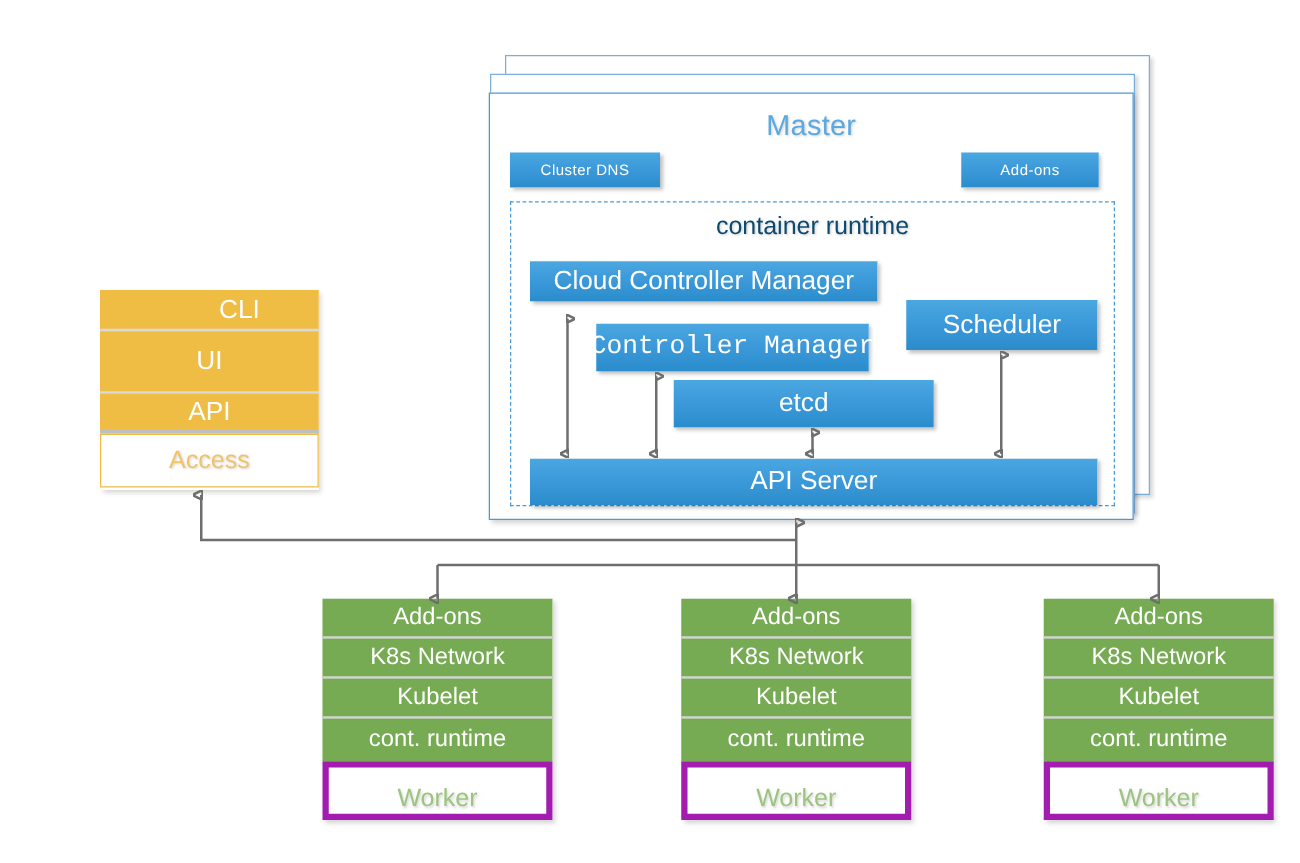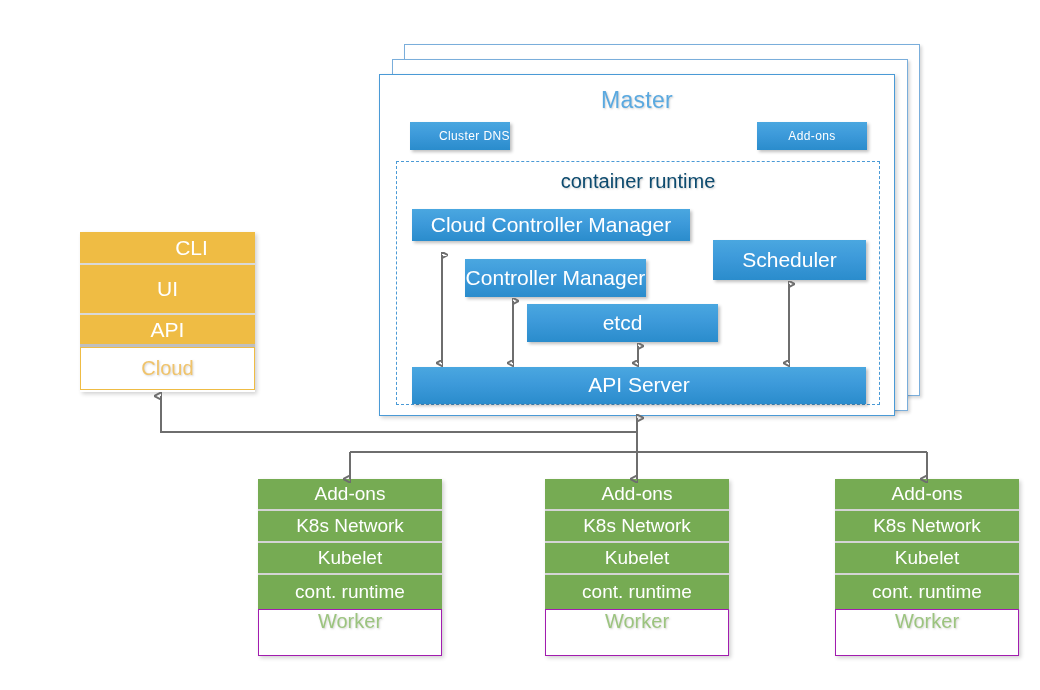--- a/index.html
+++ b/index.html
@@ -26,20 +26,21 @@
   
   .stack-card {
     border: 1px solid #7aaedb;
     background: #ffffff;
     box-shadow: 2px 2px 3px rgba(0,0,0,0.16);
   }
   .master-card {
     border: 1px solid #4a9ad6;
     background: #ffffff;
     box-shadow: 2px 2px 4px rgba(0,0,0,0.18);
+    margin-left: 12px;
   }
   .master-title {
     position: absolute;
     left: 0; right: 0;
     top: 12px;
     text-align: center;
     color: #5aa9e0;
     font-size: 23px;
     font-weight: 400;
     letter-spacing: 0.3px;
@@ -111,24 +112,24 @@
     color: #ffffff;
     display: flex;
     align-items: center;
     justify-content: center;
     font-size: 19px;
     border-bottom: 2px solid #d4d4d4;
     box-sizing: border-box;
   }
   .worker-label {
     background: #ffffff;
-    border: 1px solid #a21caf;
+    border: 5px solid #a21caf;
     color: #9cc47f;
     display: flex;
-    align-items: flex-start;
+    align-items: flex-end;
     justify-content: center;
     font-size: 20px;
     box-sizing: border-box;
     text-shadow: 1px 1px 2px rgba(170,170,170,0.5);
   }
 
   
   .arrow-layer {
     position: absolute;
     left: 0; top: 0;
@@ -146,45 +147,45 @@
 
 <div id="canvas">
 
   <div class="abs stack-card" style="left:404px; top:44px; width:516px; height:352px;"></div>
   <div class="abs stack-card" style="left:392px; top:59px; width:516px; height:352px;"></div>
 
   <div class="abs master-card" style="left:379px; top:74px; width:516px; height:342px;">
 
     <div class="master-title">Master</div>
 
-    <div class="abs blue-box sm" style="left:30px; top:47px; width:100px; height:28px;justify-content:flex-end;">
+    <div class="abs blue-box sm" style="left:16px; top:47px; width:120px; height:28px;">
       <span>Cluster DNS</span>
     </div>
 
     <div class="abs blue-box sm" style="left:377px; top:47px; width:110px; height:28px;">
       <span>Add-ons</span>
     </div>
 
     <div class="abs runtime-box" style="left:16px; top:86px; width:484px; height:244px;">
       <div class="runtime-title">container runtime</div>
     </div>
 
     <div class="abs blue-box lg" style="left:32px; top:134px; width:278px; height:32px;">
       <span>Cloud Controller Manager</span>
     </div>
 
-    <div class="abs blue-box lg" style="left:85px; top:184px; width:181px; height:38px;">
+    <div class="abs blue-box lg" style="left:85px; top:184px; width:218px; height:38px;font-family:Liberation Mono, monospace;">
       <span>Controller Manager</span>
     </div>
 
     <div class="abs blue-box lg" style="left:333px; top:165px; width:153px; height:40px;">
       <span>Scheduler</span>
     </div>
 
-    <div class="abs blue-box lg" style="left:147px; top:229px; width:191px; height:38px;">
+    <div class="abs blue-box lg" style="left:147px; top:229px; width:208px; height:38px;">
       <span>etcd</span>
     </div>
 
     <div class="abs blue-box lg" style="left:32px; top:292px; width:454px; height:37px;text-align:right;">
       <span>API Server</span>
     </div>
 
     <svg class="arrow-layer" style="width:516px;height:342px;">
       <defs>
         <marker id="mUp" markerWidth="7" markerHeight="7" refX="3.5" refY="6" orient="auto" markerUnits="userSpaceOnUse">
@@ -209,21 +210,21 @@
     <div class="orange-row" style="height:33px;padding-left:48px;">
       <span>CLI</span>
     </div>
     <div class="orange-row" style="height:50px;">
       <span>UI</span>
     </div>
     <div class="orange-row" style="height:32px; border-bottom:3px solid #bfbfbf;">
       <span>API</span>
     </div>
     <div class="access-label" style="height:43px;">
-      <span>Cloud</span>
+      <span>Access</span>
     </div>
   </div>
 
   <div class="abs worker-wrap" style="left:258px; top:479px; width:184px; height:177px;">
     <div class="green-row" style="height:32px;">
       <span>Add-ons</span>
     </div>
     <div class="green-row" style="height:32px;">
       <span>K8s Network</span>
     </div>

